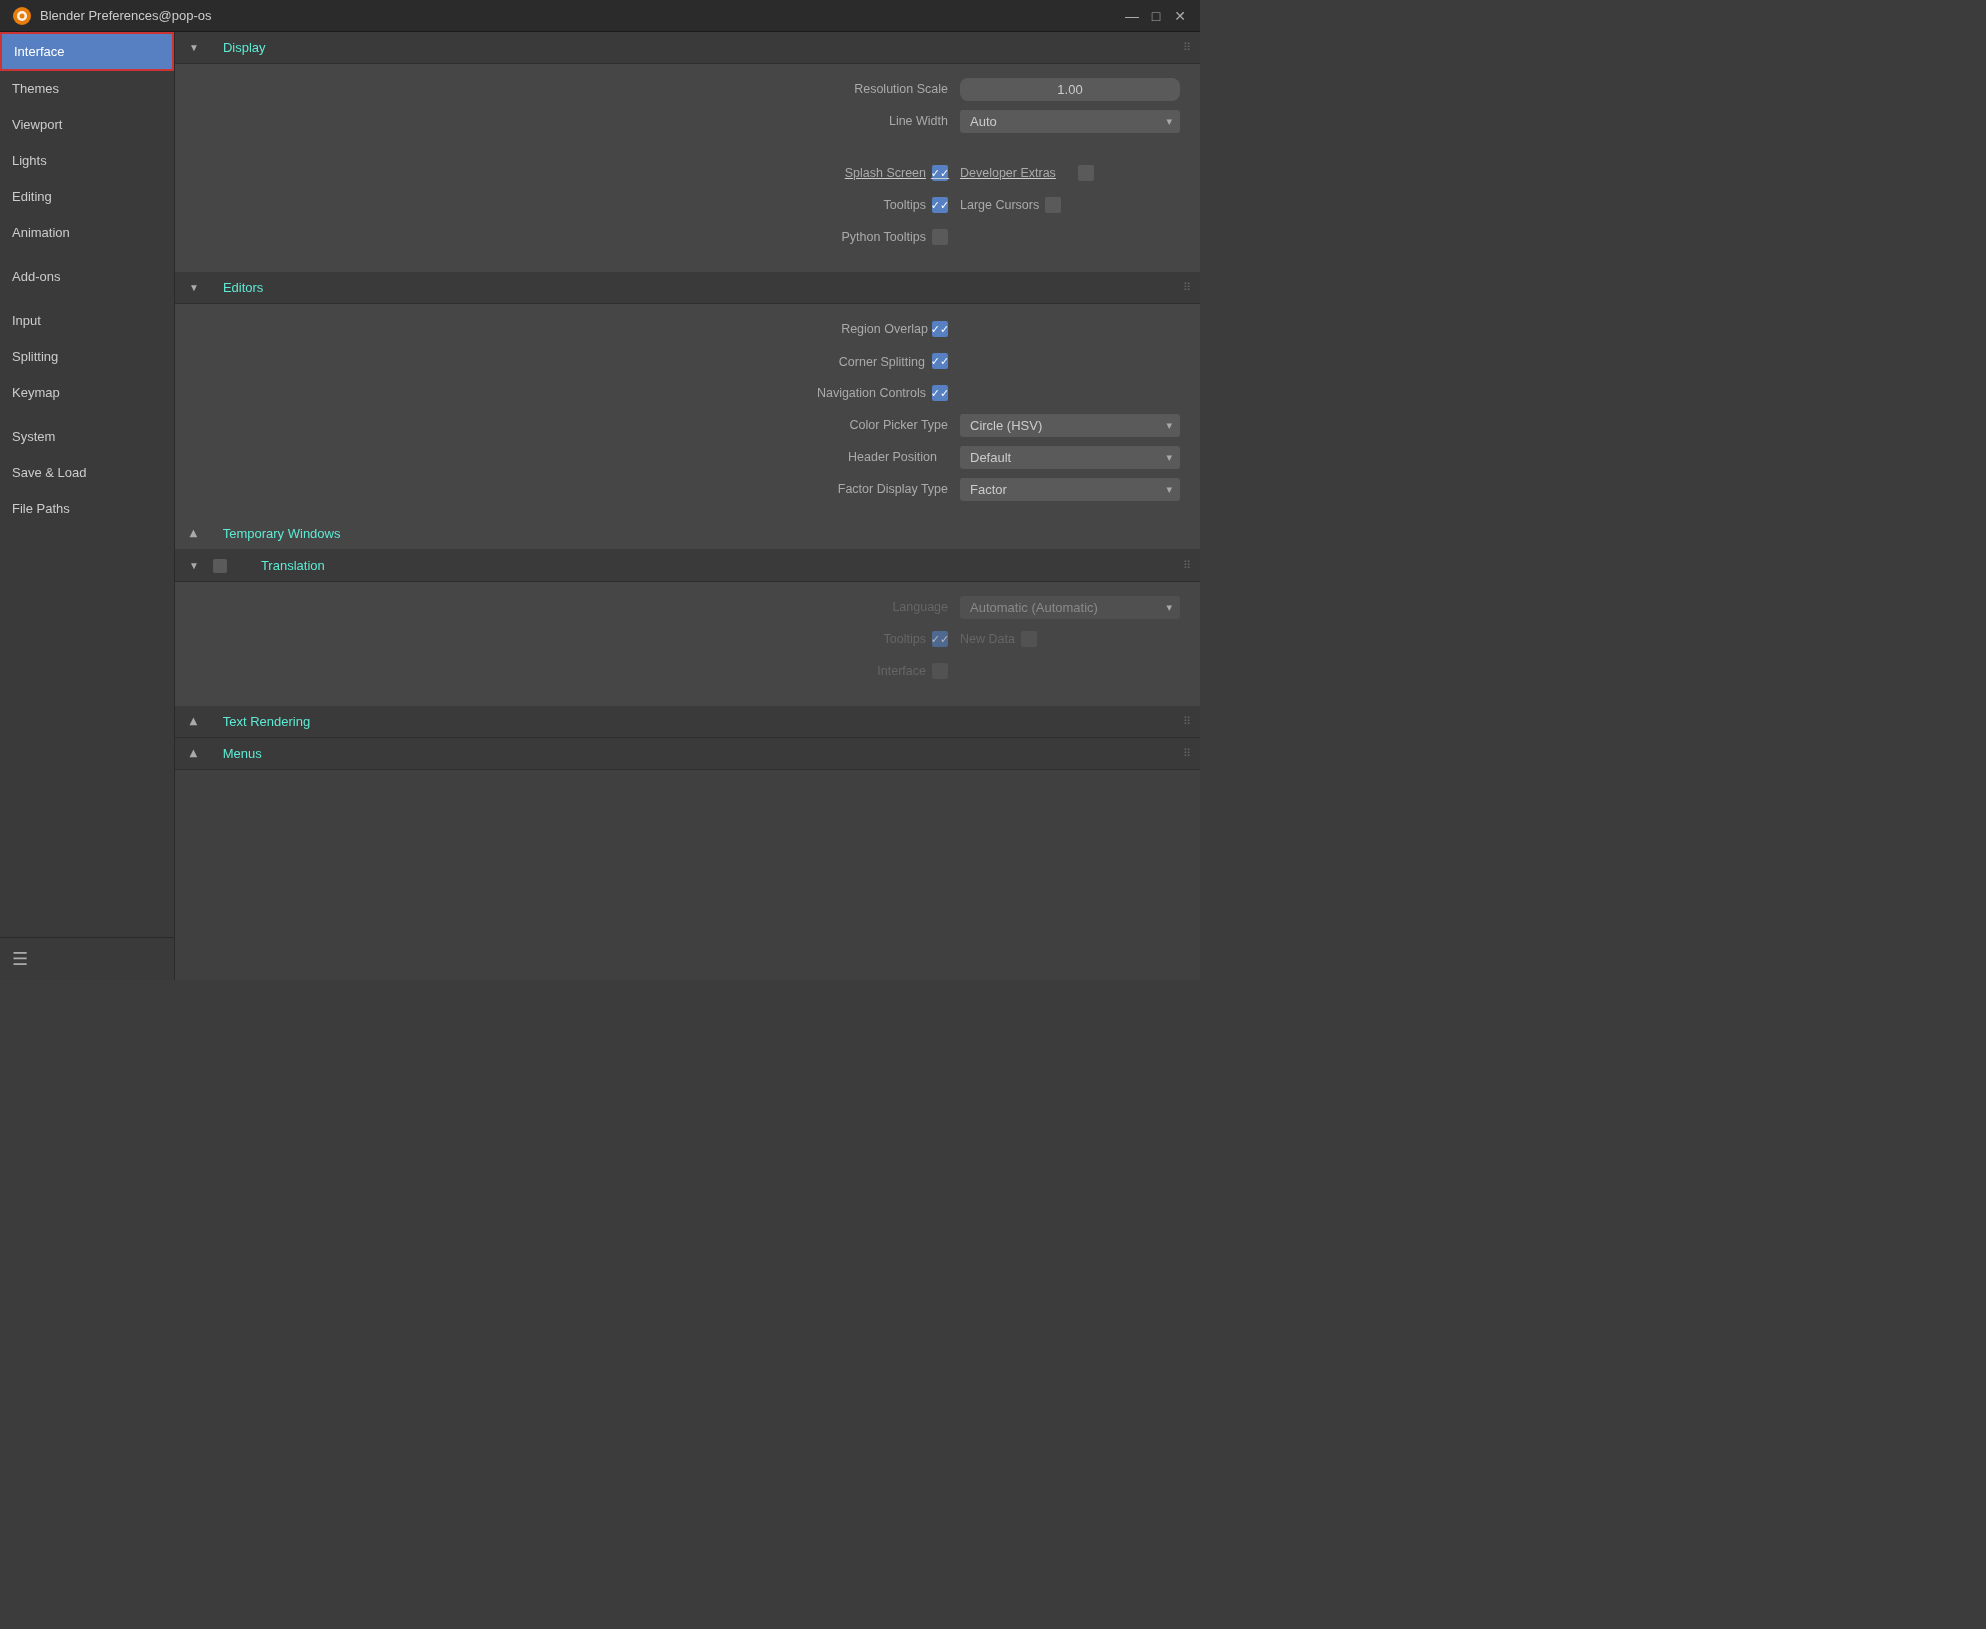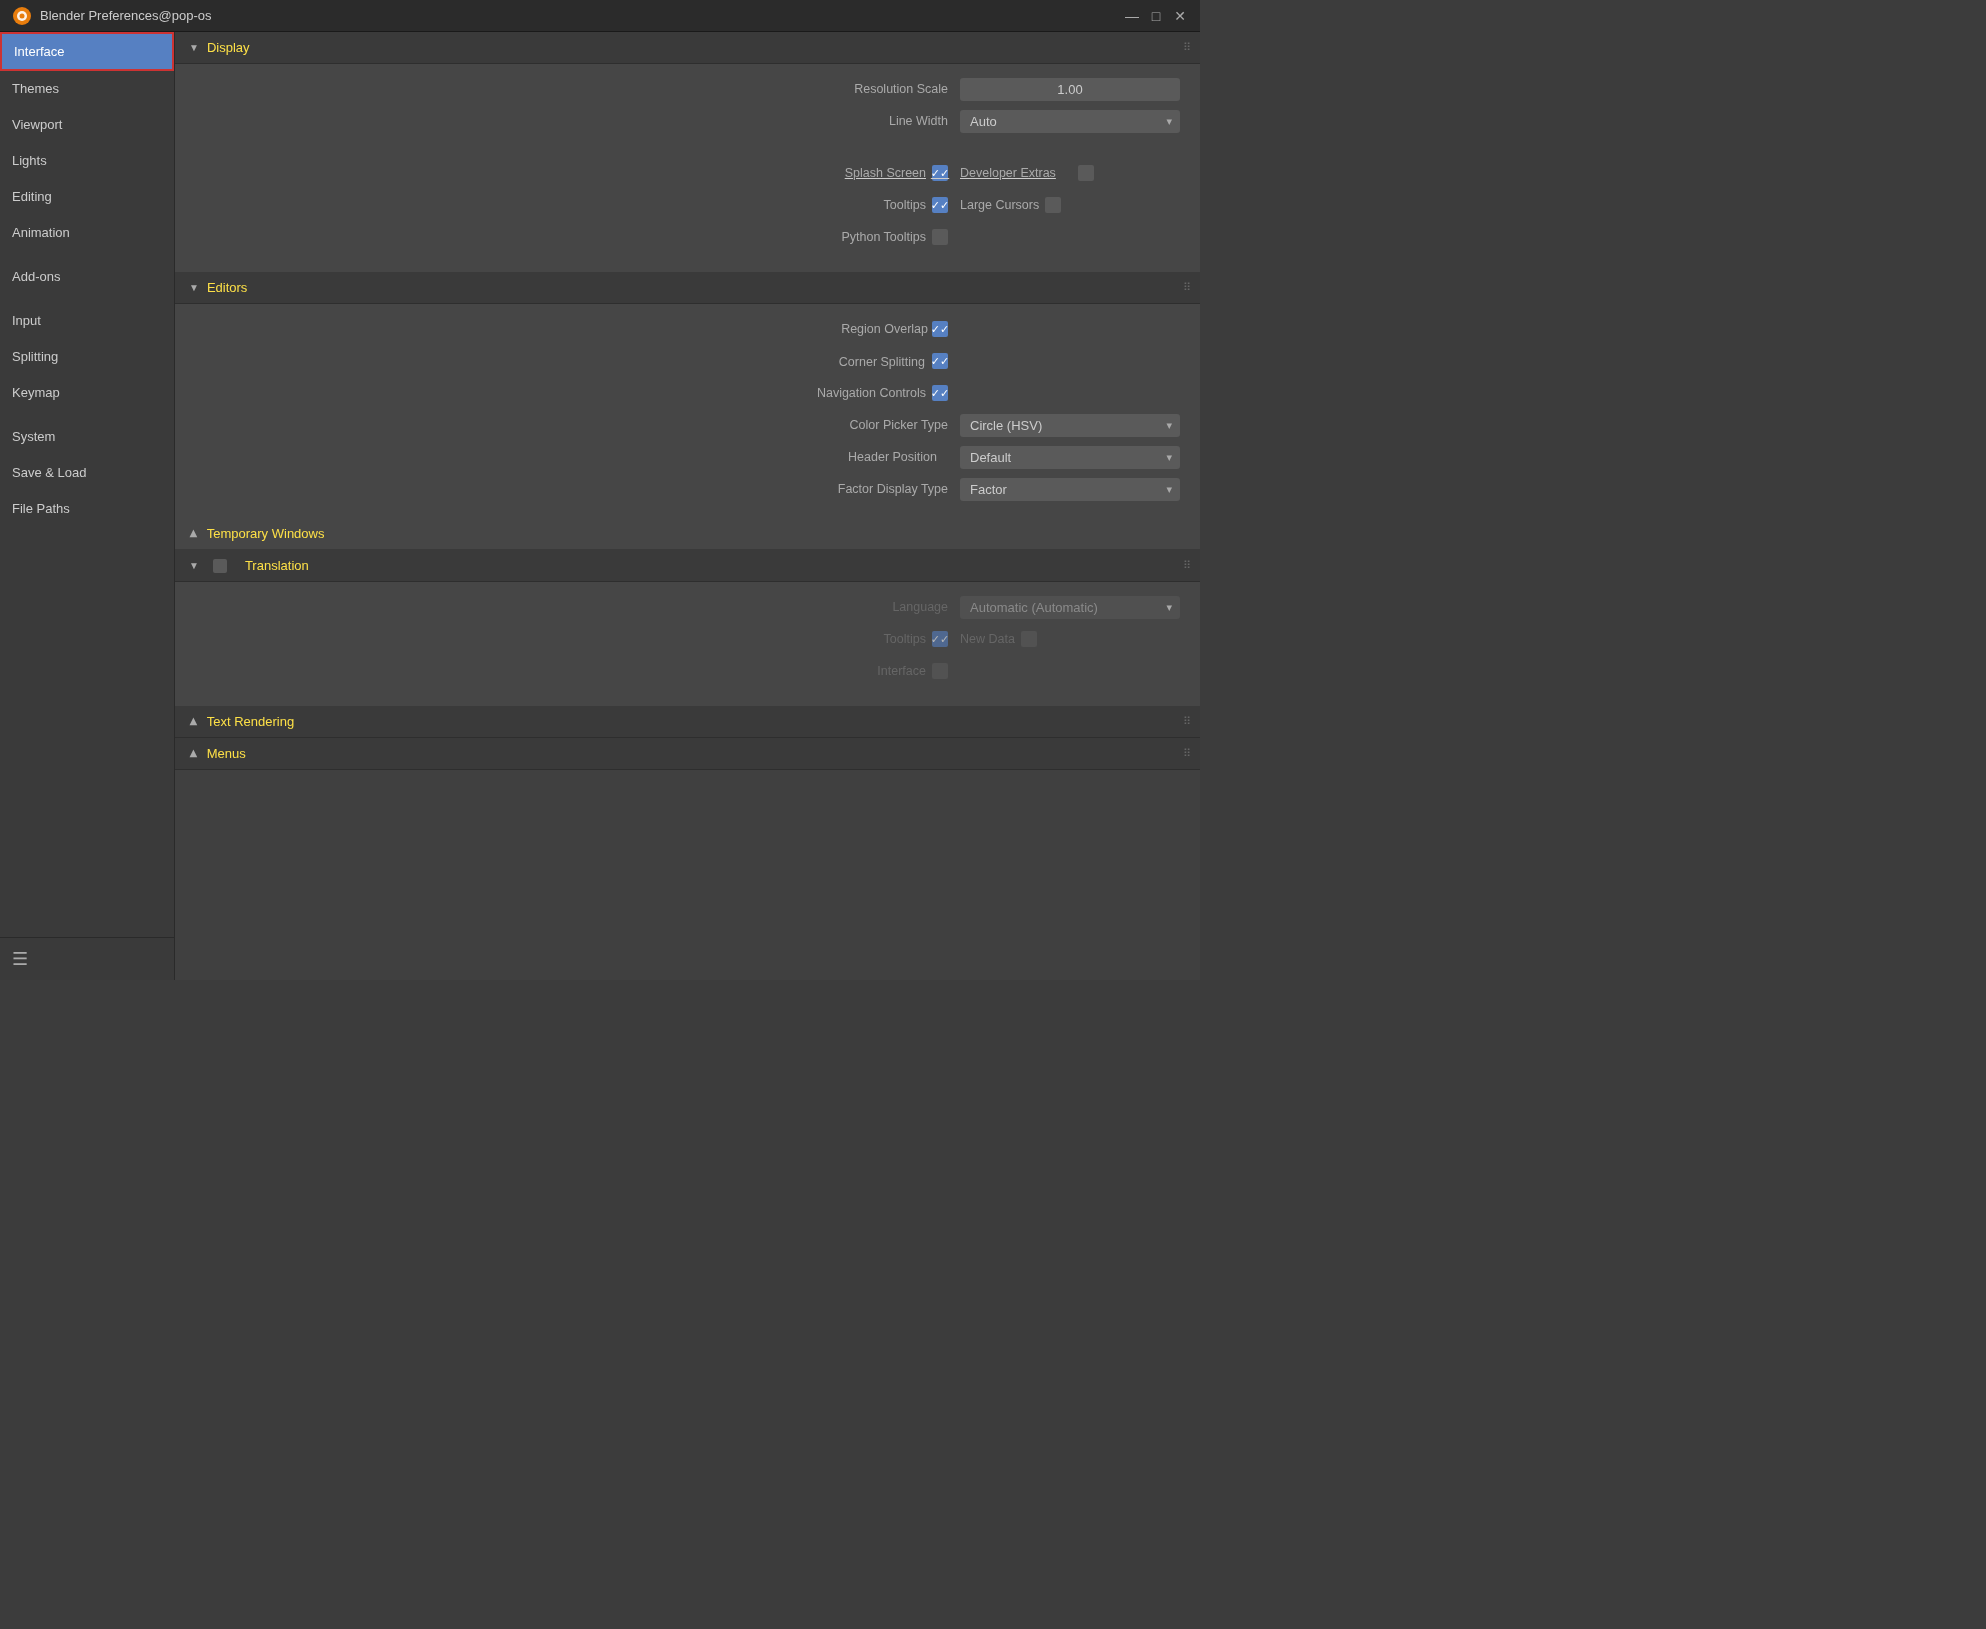--- a/index.html
+++ b/index.html
@@ -117,22 +117,22 @@
     }
     .section-header .dots {
       position: absolute;
       right: 8px;
       color: #666;
       font-size: 11px;
       letter-spacing: 1px;
     }
     .section-title {
       font-size: 13px;
-      color: #fde047;
-      margin-left: 6px;
+      color: #5eead4;
+      margin-left: 22px;
       font-weight: 500;
     }
     .triangle {
       color: #aaa;
       font-size: 10px;
       margin-right: 2px;
     }
     .triangle.collapsed { transform: rotate(-90deg); }
 
     .section-body {
@@ -306,21 +306,21 @@
         <span class="section-title">Display</span>
         <span class="dots">⠿</span>
       </div>
       <div class="section-body">
 
         <div class="form-row">
           <div style="flex:1; display:flex; justify-content:flex-end; padding-right:12px;">
             <span class="form-label">Resolution Scale</span>
           </div>
           <div style="width:220px;">
-            <input class="num-input" value="1.00" style="width: 100%;" readonly="">
+            <input class="num-input" value="1.00" style="width: 100%; border-radius: 8px;" readonly="">
           </div>
         </div>
 
         <div class="form-row">
           <div style="flex:1; display:flex; justify-content:flex-end; padding-right:12px;">
             <span class="form-label">Line Width</span>
           </div>
           <div style="width:220px;">
             <div class="dropdown-wrapper" style="width:100%;">
               <select class="dropdown" style="width:100%;">

